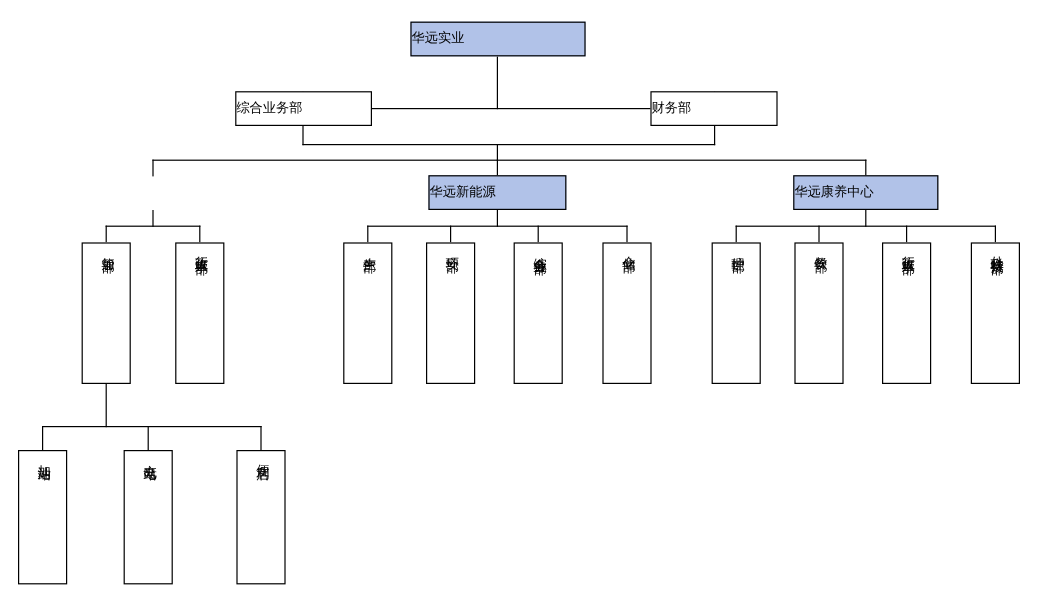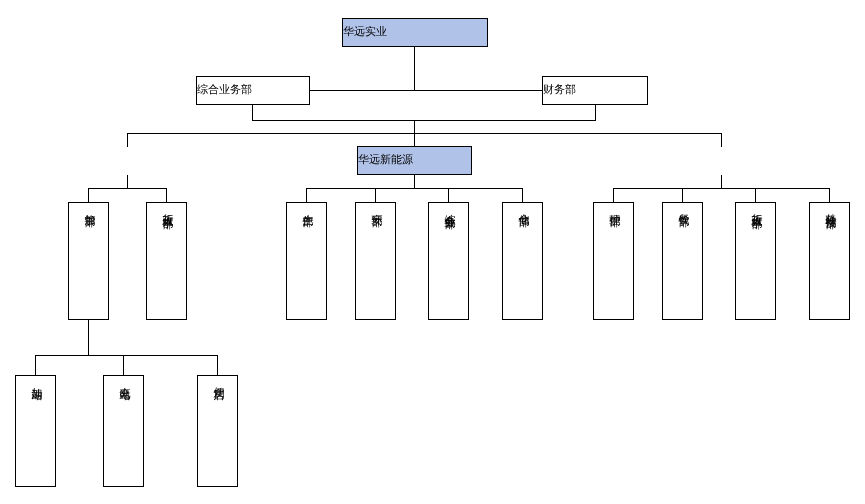--- a/index.html
+++ b/index.html
@@ -108,20 +108,23 @@
 
   <div class="node" style="left:542px; top:76px; width:106px; height:29px;">
     <span class="label">财务部</span>
   </div>
 
 
   <div class="node blue" style="left:357px; top:146px; width:115px; height:29px;">
     <span class="label">华远新能源</span>
   </div>
 
+  <div class="node blue" style="left:661px; top:146px; width:121px; height:29px;">
+    <span class="label">华远康养中心</span>
+  </div>
 
   <div class="node vertical" style="left:68px; top:202px; width:41px; height:118px;">
     <span class="label">加管部</span>
   </div>
   <div class="node vertical" style="left:146px; top:202px; width:41px; height:118px;">
     <span class="label">行政人事部</span>
   </div>
 
   <div class="node vertical" style="left:286px; top:202px; width:41px; height:118px;">
     <span class="label">生产部</span>

